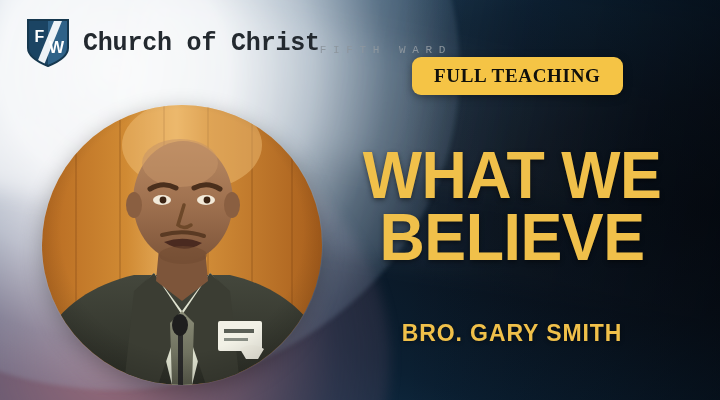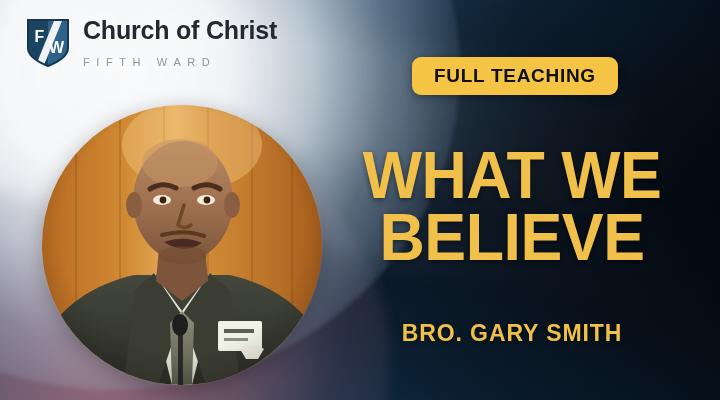--- a/index.html
+++ b/index.html
@@ -115,23 +115,24 @@
     z-index: 6;
   }
   .brand-mark {
     width: 44px;
     height: 50px;
     flex: 0 0 auto;
     display: block;
   }
   .brand-words {
     display: flex;
-    flex-direction: column;
+    flex-direction: row;
     justify-content: center;
     line-height: 1;
+    font-family: Liberation Mono, monospace;
   }
   .brand-name {
     font-size: 25px;
     font-weight: 700;
     color: #23292f;
     letter-spacing: -0.2px;
     white-space: nowrap;
   }
   .brand-sub {
     margin-top: 14px;
@@ -149,20 +150,21 @@
     top: 57px;
     height: 38px;
     padding: 0 22px;
     display: flex;
     align-items: center;
     justify-content: center;
     background: #f5c445;
     border-radius: 9px;
     box-shadow: 0 2px 9px rgba(0,0,0,0.36);
     z-index: 6;
+    font-family: Liberation Serif, serif;
   }
   .badge-text {
     font-size: 19px;
     font-weight: 700;
     color: #10100c;
     letter-spacing: 0.7px;
     white-space: nowrap;
   }
 
   

